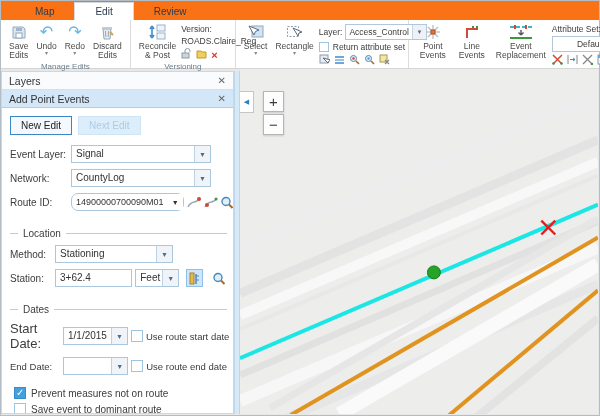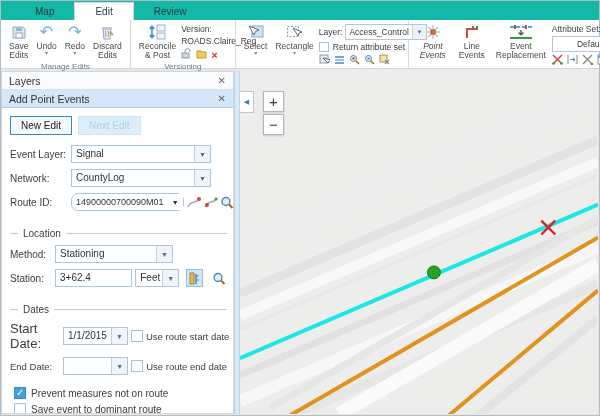--- a/index.html
+++ b/index.html
@@ -1,19 +1,19 @@
 <!DOCTYPE html>
 <html><head>
 <meta charset="utf-8">
 <style>
   html,body{margin:0;padding:0;width:600px;height:416px;overflow:hidden;
     font-family:"Liberation Sans",sans-serif;background:#e8e8e8;}
   .window{position:absolute;inset:0;border:1px solid #b3bdc6;box-sizing:border-box;background:#e8e8e8;}
   
-  .tabbar{position:absolute;left:0;top:0;right:0;height:19px;background:#14b8a6;display:flex;align-items:flex-end;padding-left:14px;box-sizing:border-box;}
+  .tabbar{position:absolute;left:0;top:0;right:0;height:19px;background:#f97316;display:flex;align-items:flex-end;padding-left:14px;box-sizing:border-box;}
   .tab{font-size:10px;color:#2b3a4a;padding:3px 20px;cursor:default;}
   .tab.active{background:#fff;border:1px solid #d9d9d9;border-bottom:none;}
   .ribbon{position:absolute;left:0;top:19px;right:0;height:49px;background:#fff;border-bottom:1px solid #d5d5d5;display:flex;box-sizing:border-box;}
   .group{display:flex;flex-direction:column;border-right:1px solid #dcdcdc;box-sizing:border-box;}
   .g-body{flex:1;display:flex;align-items:flex-start;padding:2px 5px 0 5px;gap:2px;}
   .g-label{text-align:center;font-size:8px;color:#6b7d8e;padding:0 2px 1px;}
   .rb{display:flex;flex-direction:column;align-items:center;font-size:8.5px;color:#4a4a4a;text-align:center;line-height:1.1;padding:1px 3px;}
   .rb .ic{height:18px;display:flex;align-items:center;justify-content:center;margin-bottom:1px;}
   .caret{font-size:6px;color:#7a8a98;line-height:4px;}
   .rcol{display:flex;flex-direction:column;font-size:8.5px;color:#3c3c3c;padding-top:2px;gap:2px;}
@@ -202,21 +202,21 @@
                   <path d="M6 6 l4 4 M10 6 l-4 4" stroke="#888" stroke-width="1.2"></path>
                 </svg></span>
           </div>
         </div>
       </div>
       <div class="g-label">Selection</div>
     </div>
 
     <div class="group" style="flex:1;border-right:none;">
       <div class="g-body">
-        <div class="rb" style="width:32px;font-style:italic;">
+        <div class="rb" style="width:32px;">
           <span class="ic">
             <svg width="18" height="16">
                 <g stroke="#b9c2ca" stroke-width="1.4">
                   <line x1="9" y1="1" x2="9" y2="15"></line>
                   <line x1="2" y1="8" x2="16" y2="8"></line>
                   <line x1="4" y1="3" x2="14" y2="13"></line>
                   <line x1="14" y1="3" x2="4" y2="13"></line>
                 </g>
                 <rect x="7" y="6" width="4" height="4" fill="#e2703a" stroke="#b84e20"></rect>
               </svg>

